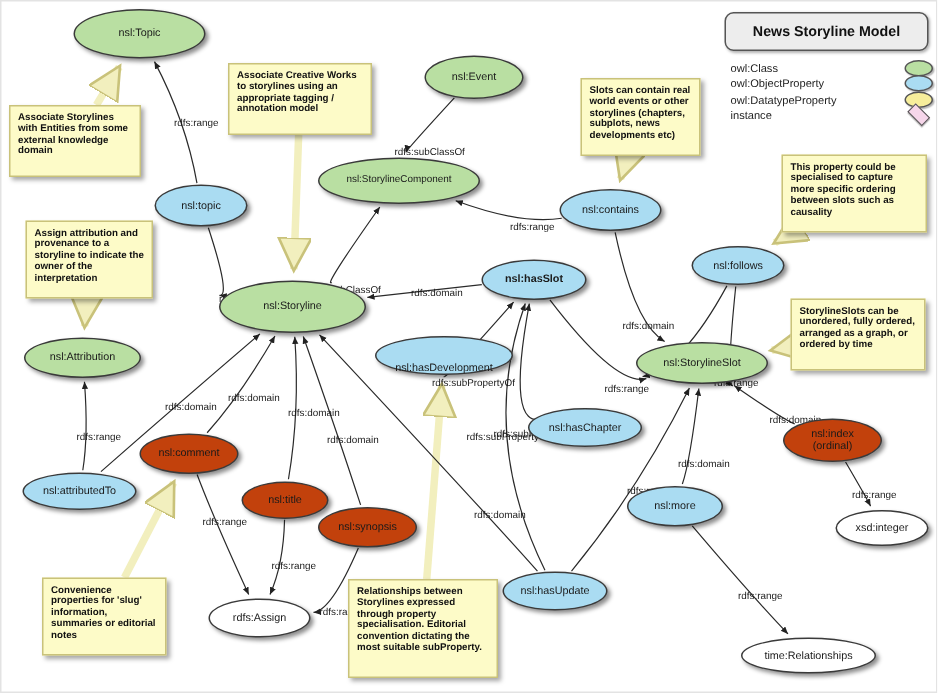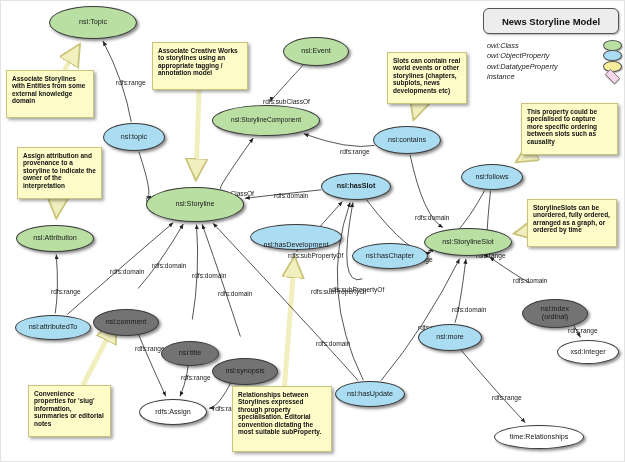--- a/index.html
+++ b/index.html
@@ -19,21 +19,21 @@
     border-radius:50%;
     box-shadow:2px 2px 3px rgba(0,0,0,0.45);
     color:#1a1a1a;
     line-height:1.05;
     box-sizing:border-box;
     z-index:3;
   }
   .node span{display:block;width:100%;}
   .c-class{background:#b9dfa2;}
   .c-obj{background:#aadcf2;}
-  .c-data{background:#737373;margin-top:20px;}
+  .c-data{background:#c2410c;}
   .c-ext{background:#ffffff;}
   .note{
     position:absolute;
     background:#fdfbc8;
     border:1px solid #c9c27a;
     color:#111;
     font-weight:bold;
     box-sizing:border-box;
     padding:4px 5px 4px 5px;
     line-height:1.15;
@@ -52,21 +52,21 @@
     z-index:5;
   }
   .legend{
     position:absolute;left:487px;top:40px;width:135px;
     z-index:5;
   }
   .legend-row{
     display:flex;align-items:center;height:10.5px;
     font-size:7.4px;color:#222;
   }
-  .legend-label{flex:1;white-space:nowrap;font-style:italic;}
+  .legend-label{flex:1;white-space:nowrap;}
   .swatch{
     width:17px;height:9px;border:1px solid #555;border-radius:50%;
     box-shadow:1px 1px 1px rgba(0,0,0,0.3);
     margin-left:4px;
   }
   .swatch.inst{border-radius:0;transform:rotate(45deg) scale(.72);}
   .edge-label{
     position:absolute;
     font-size:6.6px;color:#1a1a1a;
     white-space:nowrap;
@@ -154,21 +154,21 @@
       </div>
       <div class="node c-class" style="left: 146px; top: 186.5px; width: 98px; height: 35px; font-size: 7.2px;">
         <span>nsl:Storyline</span>
       </div>
       <div class="node c-class" style="left: 424px; top: 228px; width: 88px; height: 28px; font-size: 7.2px;">
         <span>nsl:StorylineSlot</span>
       </div>
       <div class="node c-obj" style="left: 250px; top: 224px; width: 92px; height: 26px; font-size: 7.2px; align-items: flex-end;">
         <span>nsl:hasDevelopment</span>
       </div>
-      <div class="node c-obj" style="left: 352px; top: 243px; width: 76px; height: 26px; font-size: 7.2px;">
+      <div class="node c-obj" style="left: 352px; top: 272px; width: 76px; height: 26px; font-size: 7.2px;">
         <span>nsl:hasChapter</span>
       </div>
       <div class="node c-class" style="left: 16px; top: 224.5px; width: 78px; height: 27px; font-size: 7.2px;">
         <span>nsl:Attribution</span>
       </div>
       <div class="node c-data" style="left: 93px; top: 288.5px; width: 66px; height: 27px; font-size: 7.2px;">
         <span>nsl:comment</span>
       </div>
       <div class="node c-obj" style="left: 15px; top: 314.5px; width: 76px; height: 25px; font-size: 7.2px;">
         <span>nsl:attributedTo</span>

